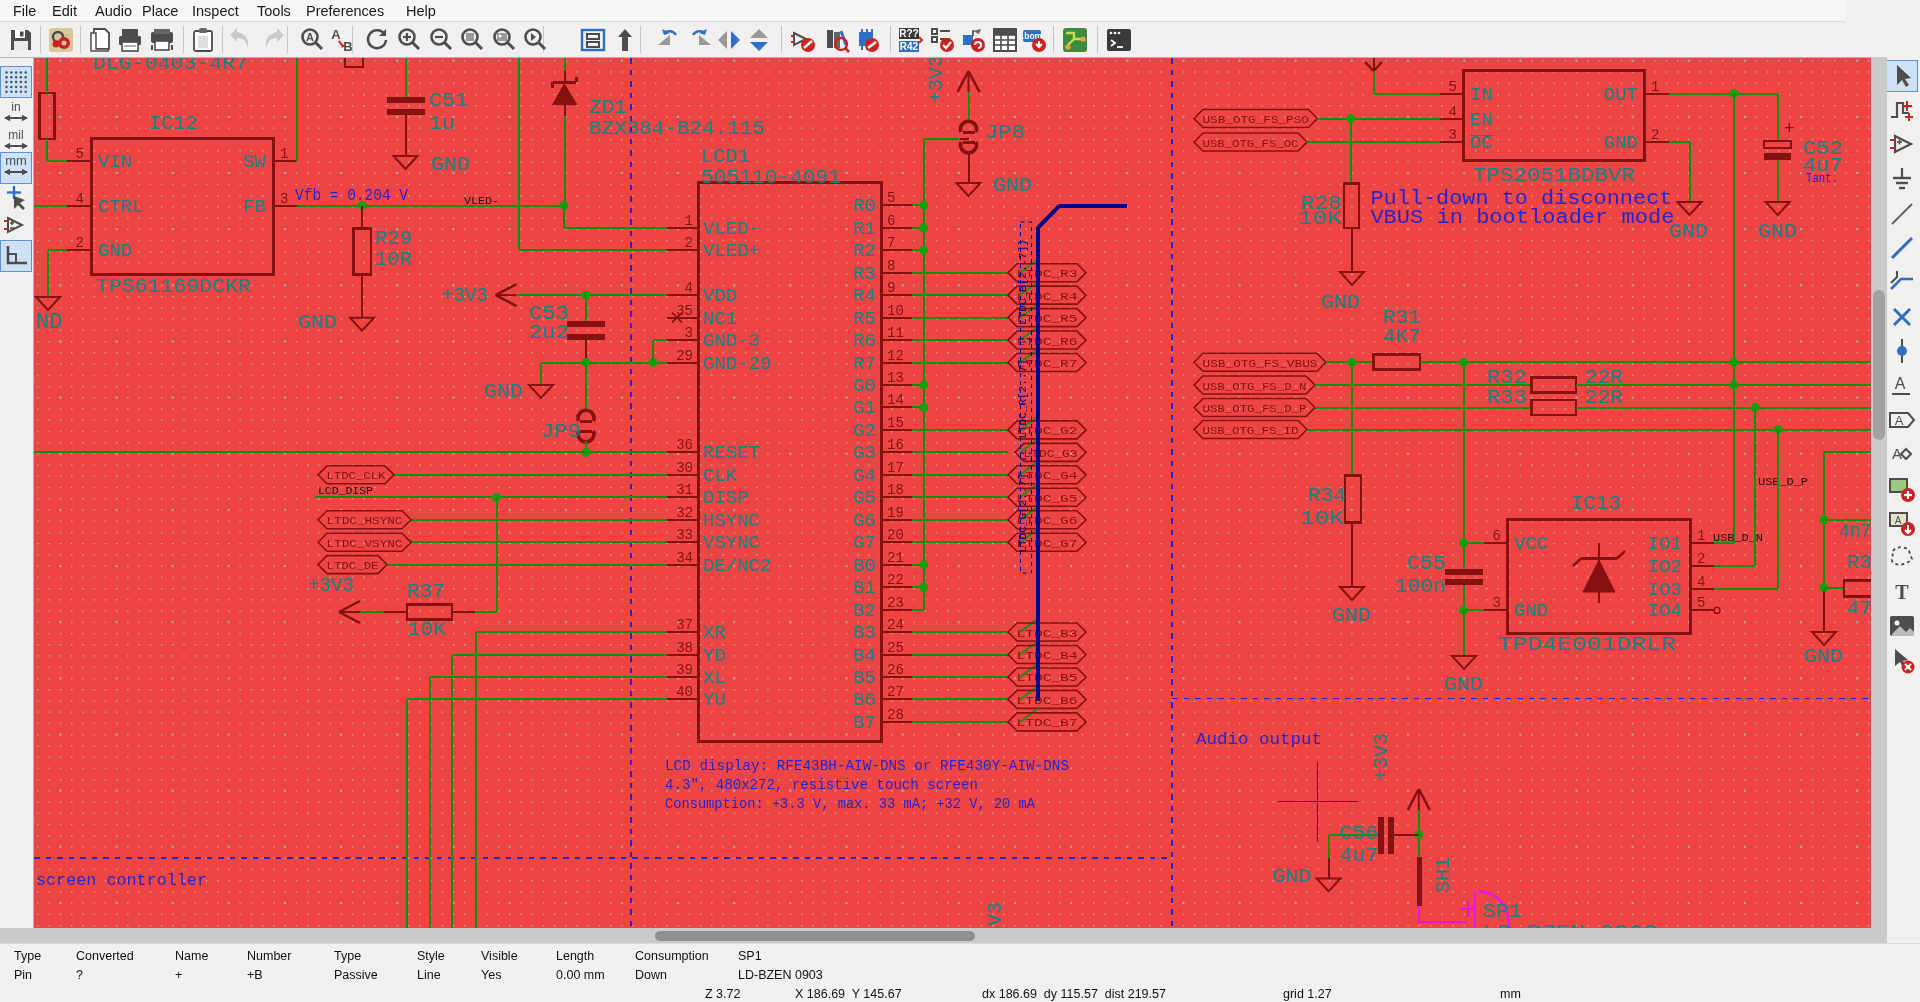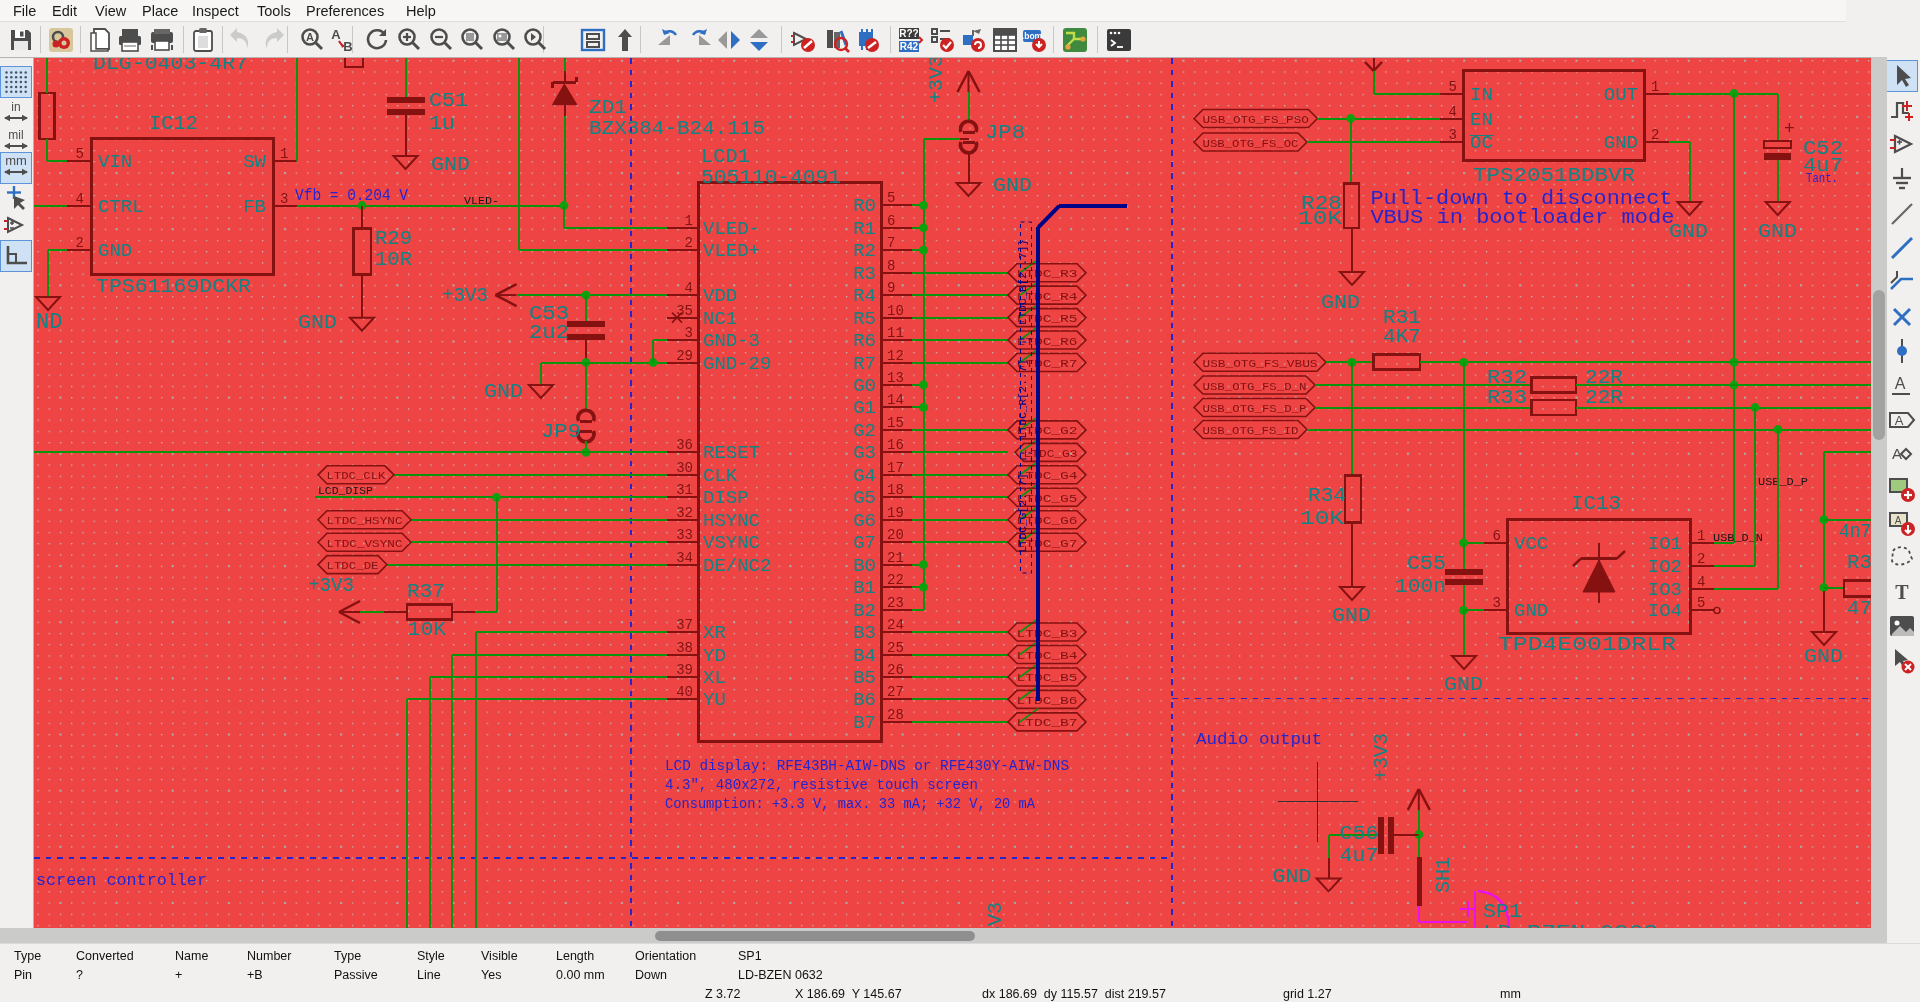--- a/index.html
+++ b/index.html
@@ -17,21 +17,21 @@
 #vthumb { position:absolute; left:2px; top:233px; width:12px; height:150px; background:#a2a2a0; border-radius:6px; }
 #hscroll { position:absolute; left:0px; top:928px; width:1887px; height:15px; background:#cbcbc9; }
 #hthumb { position:absolute; left:655px; top:2.5px; width:320px; height:10px; background:#8f8f8f; border-radius:5px; }
 #status { position:absolute; left:0; top:943px; width:1920px; height:59px; background:#f1f0ee; border-top:1px solid #dddbd9; }
 #status span { position:absolute; font-size:12.5px; color:#111; white-space:pre; }
 text.m { font-family:"Liberation Mono",monospace; }
 </style></head><body>
 <div id="menubar">
 <span style="left:13px">File</span>
     <span style="left:52px">Edit</span>
-    <span style="left:95px">View</span>
+    <span style="left:95px">Audio</span>
     <span style="left:142px">Place</span>
     <span style="left:192px">Inspect</span>
     <span style="left:257px">Tools</span>
     <span style="left:306px">Preferences</span>
     <span style="left:406px">Help</span>
 </div>
 <div id="toolbar">
     <div class="sep" style="left:40px"></div>
     <div class="sep" style="left:80px"></div>
     <div class="sep" style="left:183px"></div>
@@ -956,30 +956,30 @@
   </div>
 <div id="status">
     <span style="left:14px;top:5px">Type</span>
     <span style="left:76px;top:5px">Converted</span>
     <span style="left:175px;top:5px">Name</span>
     <span style="left:247px;top:5px">Number</span>
     <span style="left:334px;top:5px">Type</span>
     <span style="left:417px;top:5px">Style</span>
     <span style="left:481px;top:5px">Visible</span>
     <span style="left:556px;top:5px">Length</span>
-    <span style="left:635px;top:5px">Orientation</span>
+    <span style="left:635px;top:5px">Consumption</span>
     <span style="left:738px;top:5px">SP1</span>
     <span style="left:14px;top:24px">Pin</span>
     <span style="left:76px;top:24px">?</span>
     <span style="left:175px;top:24px">+</span>
     <span style="left:247px;top:24px">+B</span>
     <span style="left:334px;top:24px">Passive</span>
     <span style="left:417px;top:24px">Line</span>
     <span style="left:481px;top:24px">Yes</span>
     <span style="left:556px;top:24px">0.00 mm</span>
     <span style="left:635px;top:24px">Down</span>
-    <span style="left:738px;top:24px">LD-BZEN 0632</span>
+    <span style="left:738px;top:24px">LD-BZEN 0903</span>
     <span style="left:705px;top:43px">Z 3.72</span>
     <span style="left:795px;top:43px">X 186.69  Y 145.67</span>
     <span style="left:982px;top:43px">dx 186.69  dy 115.57  dist 219.57</span>
     <span style="left:1283px;top:43px">grid 1.27</span>
     <span style="left:1500px;top:43px">mm</span>
   </div>
 
 </body></html>

